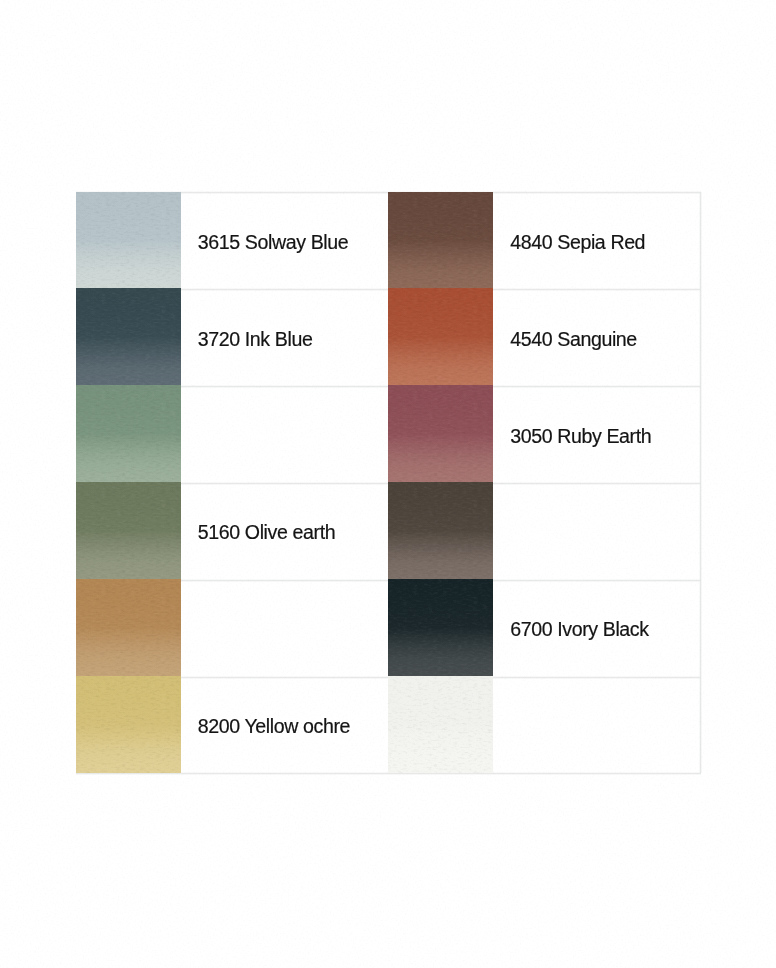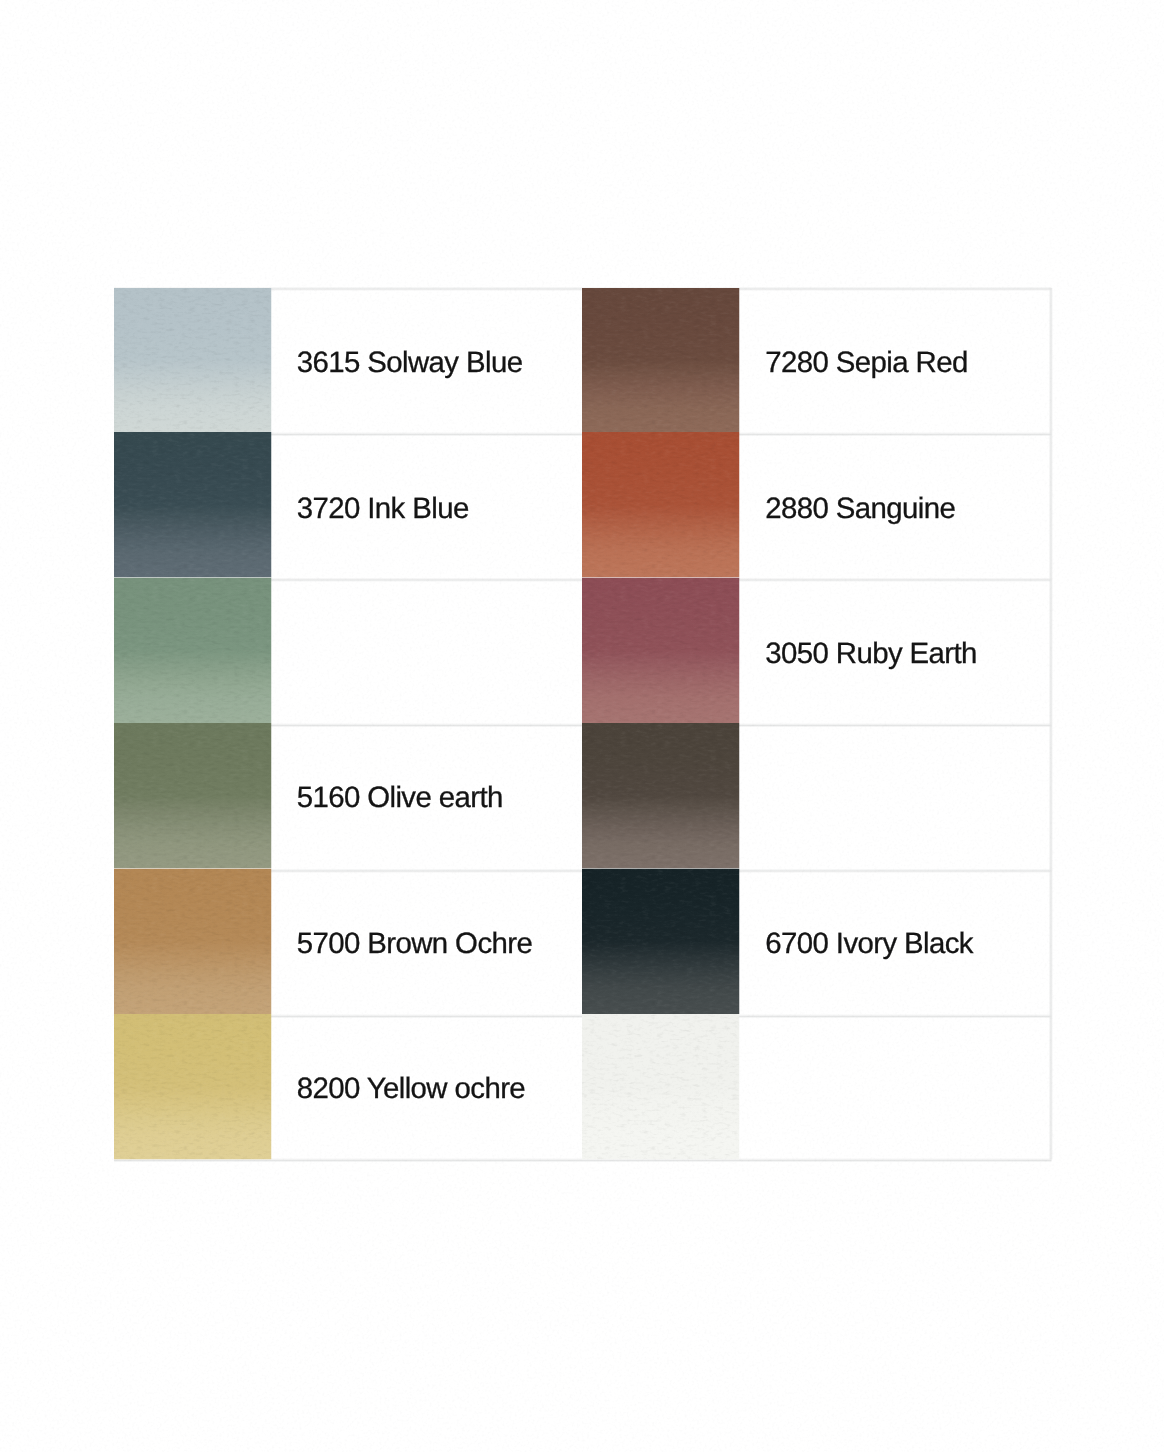--- a/index.html
+++ b/index.html
@@ -76,21 +76,21 @@
     <div class="swatch c2">
       <div class="grad" style="background: linear-gradient(rgb(102, 72, 60) 0%, rgb(104, 73, 61) 25%, rgb(107, 76, 63) 50%, rgb(118, 86, 72) 60.5%, rgb(131, 96, 81) 74%, rgb(138, 103, 86) 84%, rgb(142, 106, 89) 100%);"></div>
       <svg class="noise">
             <rect width="100%" height="100%" filter="url(#texLight)" opacity="0.085"></rect>
           </svg>
       <svg class="noise">
             <rect width="100%" height="100%" filter="url(#texDark)" opacity="0.085"></rect>
           </svg>
     </div>
     <div class="label c2">
-          <span>7280 Sepia Red</span>
+          <span>4840 Sepia Red</span>
         </div>
   </div>
   <div class="row">
     <div class="rowline"></div>
     <div class="swatch c1">
       <div class="grad" style="background: linear-gradient(rgb(53, 73, 79) 0%, rgb(55, 74, 81) 25%, rgb(58, 77, 84) 50%, rgb(70, 87, 94) 60.5%, rgb(83, 98, 106) 74%, rgb(91, 105, 113) 84%, rgb(95, 108, 117) 100%);"></div>
       <svg class="noise">
             <rect width="100%" height="100%" filter="url(#texLight)" opacity="0.085"></rect>
           </svg>
       <svg class="noise">
@@ -103,21 +103,21 @@
     <div class="swatch c2">
       <div class="grad" style="background: linear-gradient(rgb(168, 78, 51) 0%, rgb(169, 80, 53) 25%, rgb(171, 83, 56) 50%, rgb(176, 94, 67) 60.5%, rgb(183, 107, 79) 74%, rgb(187, 114, 86) 84%, rgb(189, 118, 90) 100%);"></div>
       <svg class="noise">
             <rect width="100%" height="100%" filter="url(#texLight)" opacity="0.085"></rect>
           </svg>
       <svg class="noise">
             <rect width="100%" height="100%" filter="url(#texDark)" opacity="0.085"></rect>
           </svg>
     </div>
     <div class="label c2">
-          <span>2880 Sanguine</span>
+          <span>4540 Sanguine</span>
         </div>
   </div>
   <div class="row">
     <div class="rowline"></div>
     <div class="swatch c1">
       <div class="grad" style="background: linear-gradient(rgb(119, 146, 124) 0%, rgb(120, 147, 125) 25%, rgb(123, 150, 128) 50%, rgb(134, 158, 136) 60.5%, rgb(146, 168, 146) 74%, rgb(152, 173, 152) 84%, rgb(156, 176, 155) 100%);"></div>
       <svg class="noise">
             <rect width="100%" height="100%" filter="url(#texLight)" opacity="0.085"></rect>
           </svg>
       <svg class="noise">
@@ -165,23 +165,20 @@
     <div class="rowline"></div>
     <div class="swatch c1">
       <div class="grad" style="background: linear-gradient(rgb(179, 135, 84) 0%, rgb(180, 136, 85) 25%, rgb(181, 138, 88) 50%, rgb(186, 146, 98) 60.5%, rgb(191, 155, 110) 74%, rgb(194, 160, 116) 84%, rgb(196, 163, 120) 100%);"></div>
       <svg class="noise">
             <rect width="100%" height="100%" filter="url(#texLight)" opacity="0.085"></rect>
           </svg>
       <svg class="noise">
             <rect width="100%" height="100%" filter="url(#texDark)" opacity="0.085"></rect>
           </svg>
     </div>
-    <div class="label c1">
-          <span>5700 Brown Ochre</span>
-        </div>
     <div class="swatch c2">
       <div class="grad" style="background: linear-gradient(rgb(22, 35, 39) 0%, rgb(24, 37, 41) 25%, rgb(28, 40, 44) 50%, rgb(42, 52, 55) 60.5%, rgb(58, 66, 68) 74%, rgb(67, 74, 75) 84%, rgb(72, 78, 79) 100%);"></div>
       <svg class="noise">
             <rect width="100%" height="100%" filter="url(#texLight)" opacity="0.085"></rect>
           </svg>
       <svg class="noise">
             <rect width="100%" height="100%" filter="url(#texDark)" opacity="0.085"></rect>
           </svg>
     </div>
     <div class="label c2">

